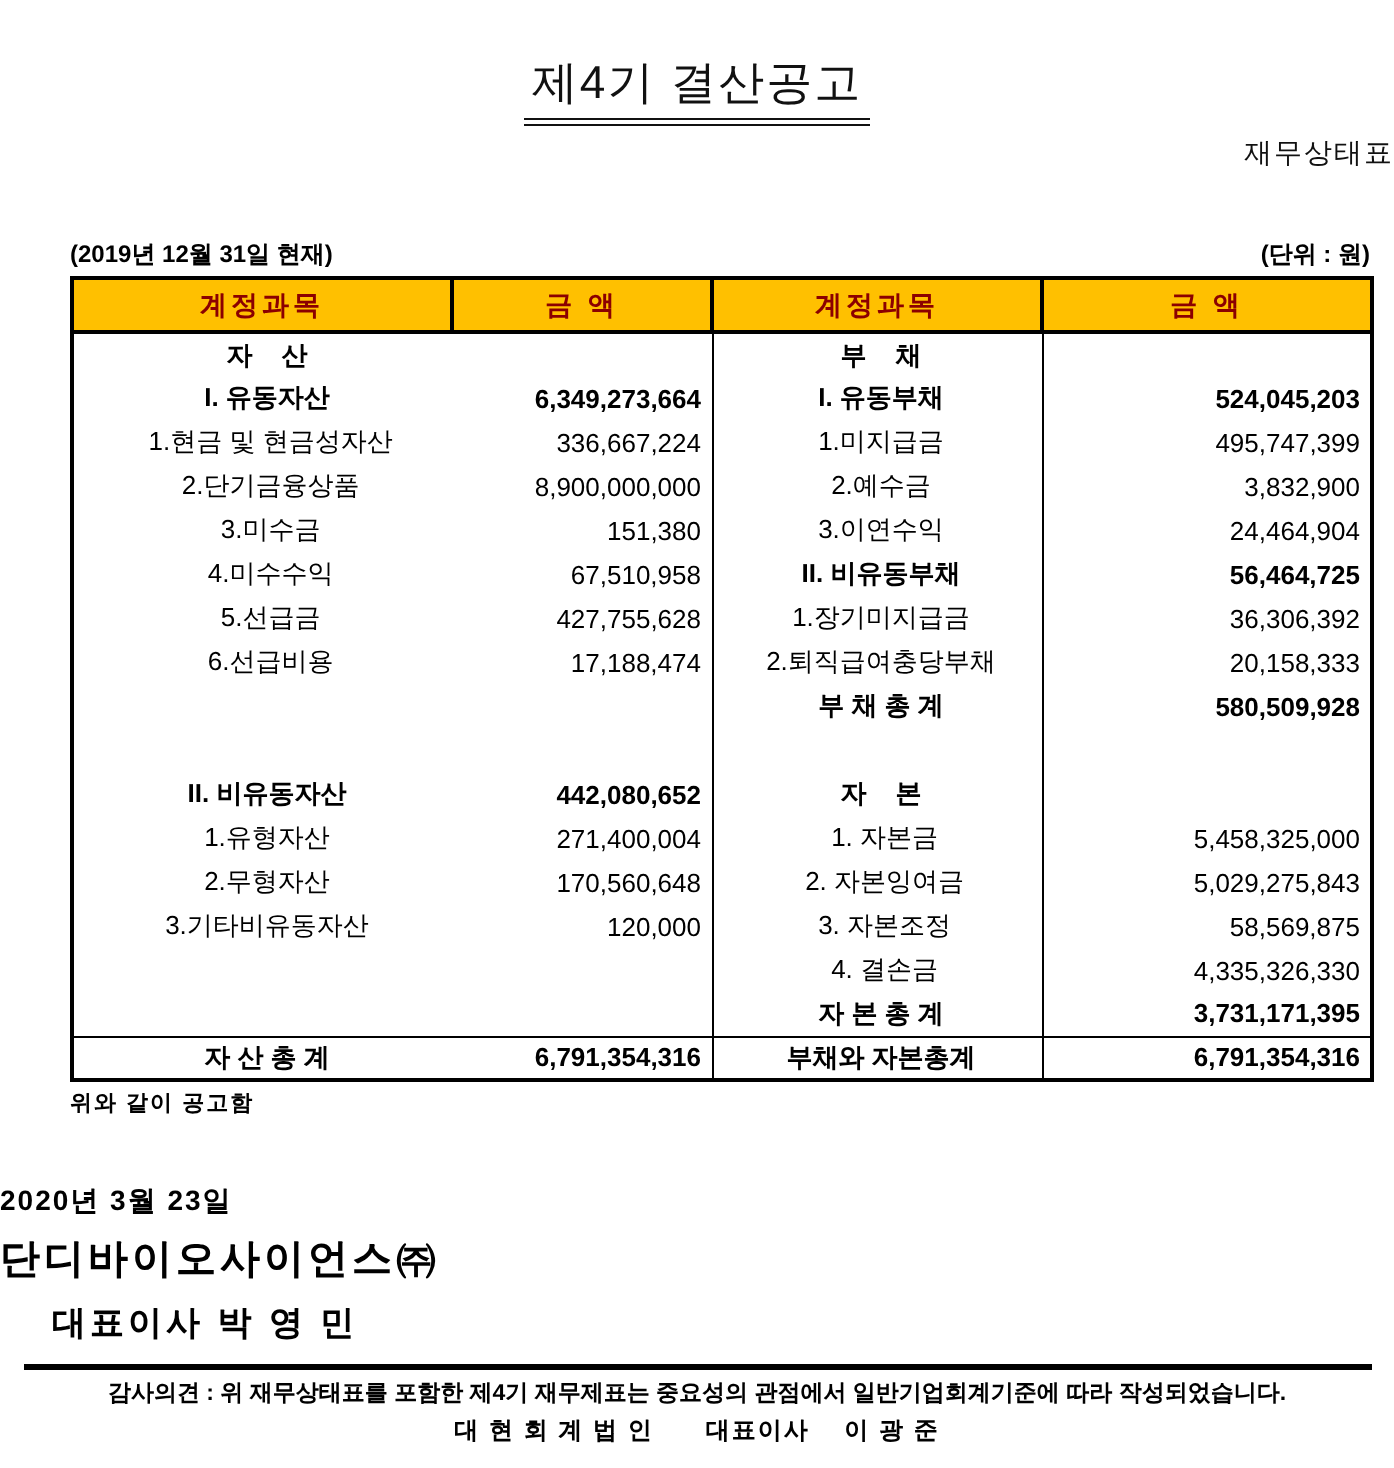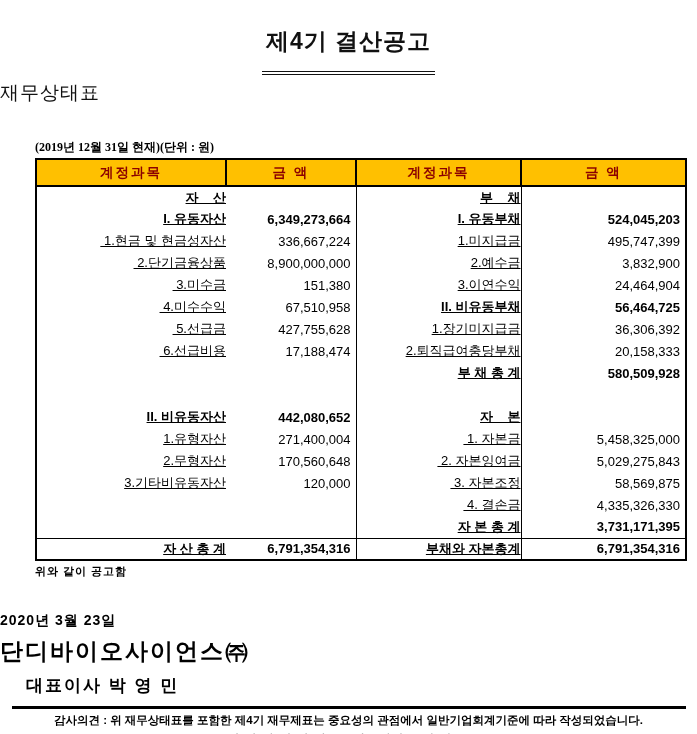--- a/index.html
+++ b/index.html
@@ -10,37 +10,37 @@
     color: #000;
     overflow: hidden;
   }
   .page { padding-top: 26px; }
   .content { width: 650px; margin-left: 35px; }
 
   
   .title-wrap { text-align: center; }
   .doc-title {
     display: inline-block;
-    font-size: 23px; font-weight: bold; color: #111;
+    font-size: 23px; font-weight: normal; color: #111;
     border-bottom: 4px double #111;
-    padding: 0 4px 14px 4px;
+    padding: 0 4px 2px 4px;
     letter-spacing: 1px;
   }
   .doc-subtitle {
-    text-align: left;
-    font-size: 19px; color: #111;
+    text-align: right;
+    font-size: 14px; color: #111;
     margin-top: 5px;
     letter-spacing: 1px;
   }
 
   
   .meta-row {
-    display: flex; justify-content: flex-start; align-items: flex-end;
+    display: flex; justify-content: space-between; align-items: flex-end;
     margin-top: 33px; margin-bottom: 2px;
-    font-size: 12px; font-weight: bold; font-family: Liberation Serif, serif;
+    font-size: 12px; font-weight: bold;
   }
 
   
   table.bs {
     width: 650px;
     border-collapse: collapse;
     table-layout: fixed;
   }
   table.bs col.c1 { width: 190px; }
   table.bs col.c2 { width: 130px; }
@@ -55,35 +55,35 @@
     letter-spacing: 2px;
   }
   table.bs { border: 2px solid #000; }
   table.bs td {
     height: 22px;
     font-size: 13px;
     white-space: pre;
     overflow: hidden;
     vertical-align: middle;
   }
-  table.bs td.lbl { text-align: right; padding-left: 4px; text-decoration: underline; }
+  table.bs td.lbl { text-align: center; padding-left: 4px; }
   table.bs td.amt { text-align: right; padding-right: 5px; }
   table.bs td.vline { border-left: 1.5px solid #000; }
   table.bs td.b { font-weight: bold; }
   table.bs tr.sep td { border-top: 1.5px solid #000; }
 
   .notice {
     font-size: 11px; font-weight: bold;
     margin-top: 3px; letter-spacing: 1px;
   }
 
   
   .announce { margin-top: 33px; font-weight: bold; }
   .announce-date { font-size: 14px; letter-spacing: 1px; }
-  .company-name { font-size: 23px; margin-top: 6px; letter-spacing: 2px; }
+  .company-name { font-size: 20px; margin-top: 6px; letter-spacing: 2px; }
   .ceo-line { font-size: 17px; margin-top: 7px; letter-spacing: 2px; margin-left: 26px; }
 
   
   .footer-rule {
     width: 674px; margin-left: 12px;
     border-top: 3px solid #000;
     margin-top: 9px;
   }
   .footer { text-align: center; font-weight: bold; }
   .audit-opinion { font-size: 11.5px; margin-top: 4px; white-space: pre; }

